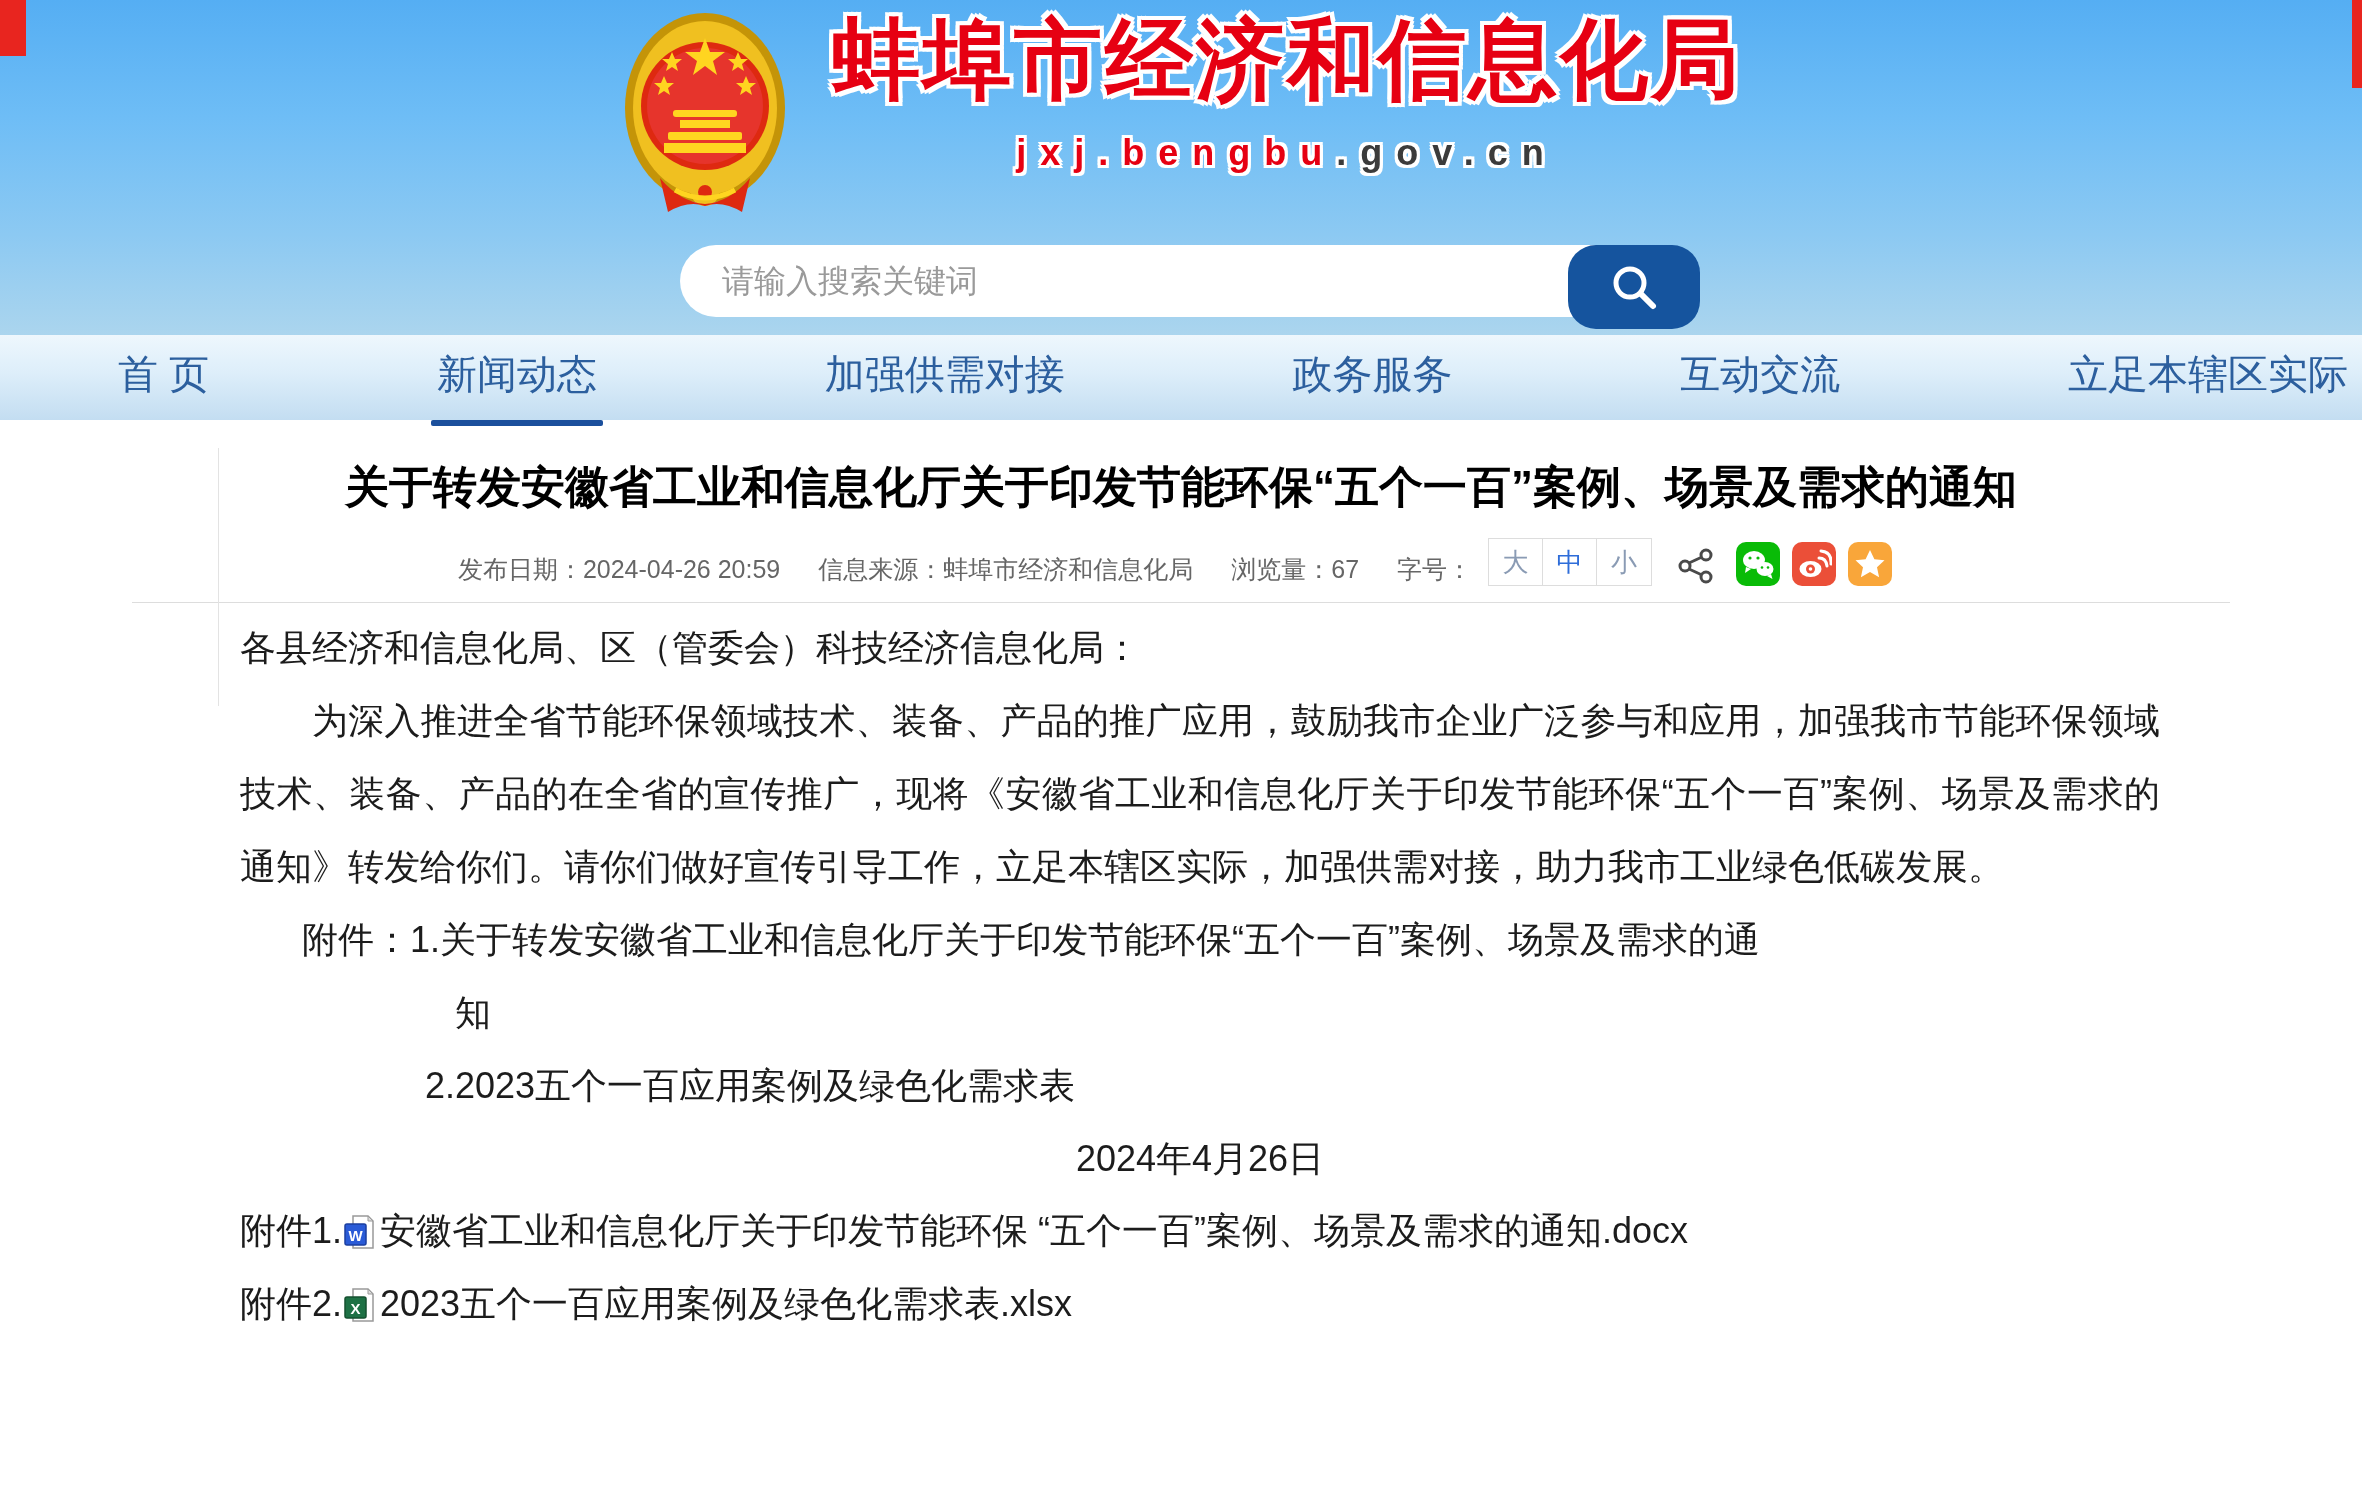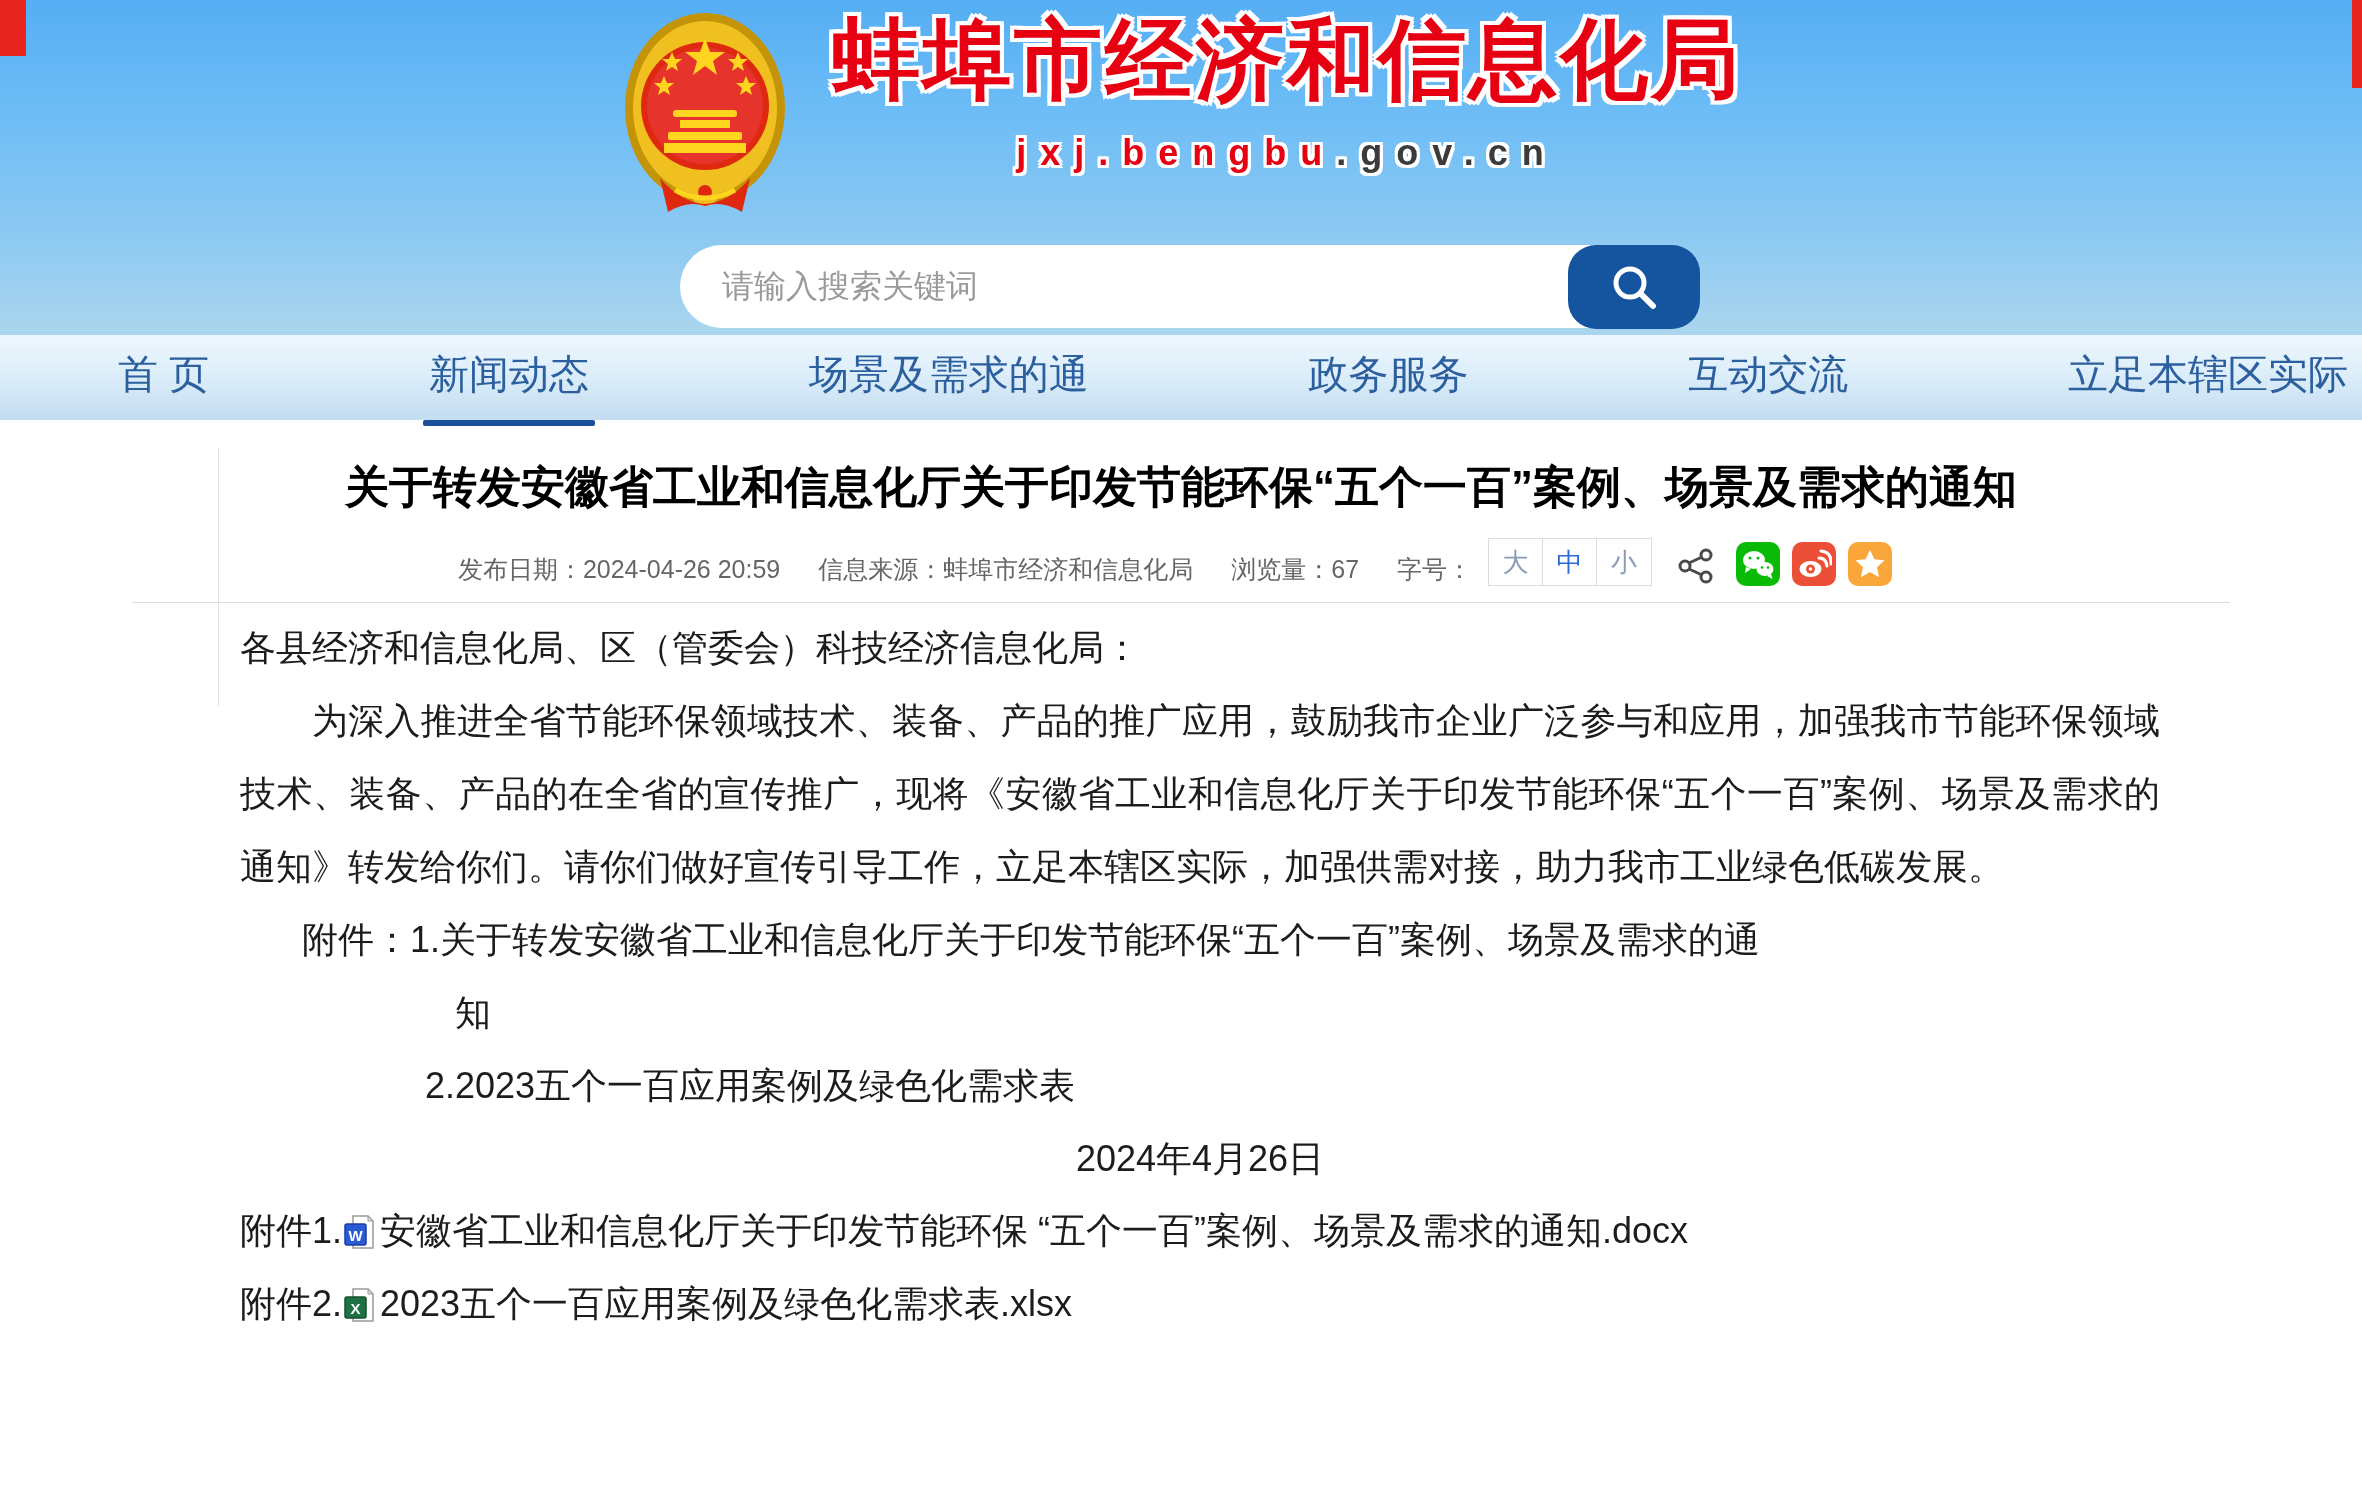--- a/index.html
+++ b/index.html
@@ -25,21 +25,21 @@
   }
   .site-domain {
     margin-top:22px; font-size:36px; font-weight:bold; letter-spacing:14px;
     text-shadow:-3px -3px 0 #fff,3px -3px 0 #fff,-3px 3px 0 #fff,3px 3px 0 #fff,0 -3px 0 #fff,0 3px 0 #fff,-3px 0 0 #fff,3px 0 0 #fff;
   }
   .domain-red { color:#e60012; }
   .domain-dark { color:#3b3b3b; }
 
   .search-wrap { position:absolute; left:680px; top:245px; width:1020px; height:84px; }
   .search-input {
-    width:100%; height:83px; border:none; outline:none; border-radius:42px;
+    width:100%; height:72px; border:none; outline:none; border-radius:42px;
     background:#ffffff; padding:0 150px 0 42px; font-size:32px; color:#333;
     font-family:"Liberation Sans","DejaVu Sans",sans-serif;
   }
   .search-input::placeholder { color:#9a9a9a; }
   .search-btn {
     position:absolute; right:0; top:0; width:132px; height:84px; border:none; cursor:pointer;
     border-radius:28px; background:#15549e; display:flex; align-items:center; justify-content:center;
   }
 
   
@@ -147,21 +147,21 @@
 
 <div class="nav">
   <div class="nav-item">
     <span>首 页</span>
   </div>
   <div class="nav-item">
     <span>新闻动态</span>
     <div class="active-bar"></div>
   </div>
   <div class="nav-item">
-    <span>场景及需求的通</span>
+    <span>加强供需对接</span>
   </div>
   <div class="nav-item">
     <span>政务服务</span>
   </div>
   <div class="nav-item">
     <span>互动交流</span>
   </div>
   <div class="nav-item">
     <span>立足本辖区实际</span>
   </div>

